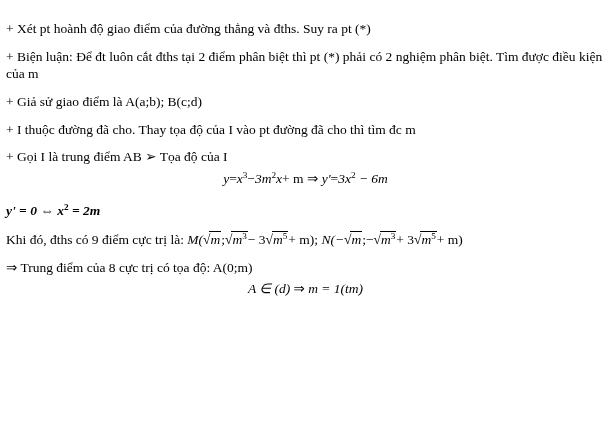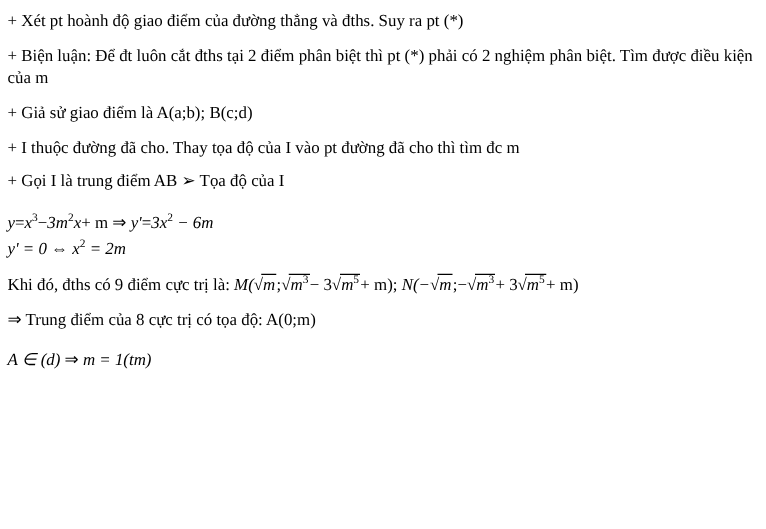--- a/index.html
+++ b/index.html
@@ -24,39 +24,41 @@
   .line {
     font-size: 13.5px;
     line-height: 1.25;
     padding: 0 8px 0 6px;
     white-space: normal;
   }
   .line.plain {
     margin-top: 11px;
   }
   .line.first {
-    margin-top: 9px;
+    margin-top: 21px;
   }
   .math {
     font-family: "Liberation Serif", serif;
     font-style: italic;
     font-size: 13.5px;
   }
   .math .up {
     font-style: normal;
   }
   .mathline {
     padding: 0 8px 0 6px;
     line-height: 1.35;
   }
   .mathline.gap {
-    margin-top: 15px;
+    margin-top: 4px;
+    text-align: center;
   }
   .mathline.tight {
-    margin-top: 3px;
+    margin-top: 14px;
+    font-weight: bold;
   }
   sup {
     font-size: 0.68em;
     vertical-align: super;
     line-height: 0;
   }
   .radic {
     display: inline-block;
     position: relative;
     font-style: normal;

